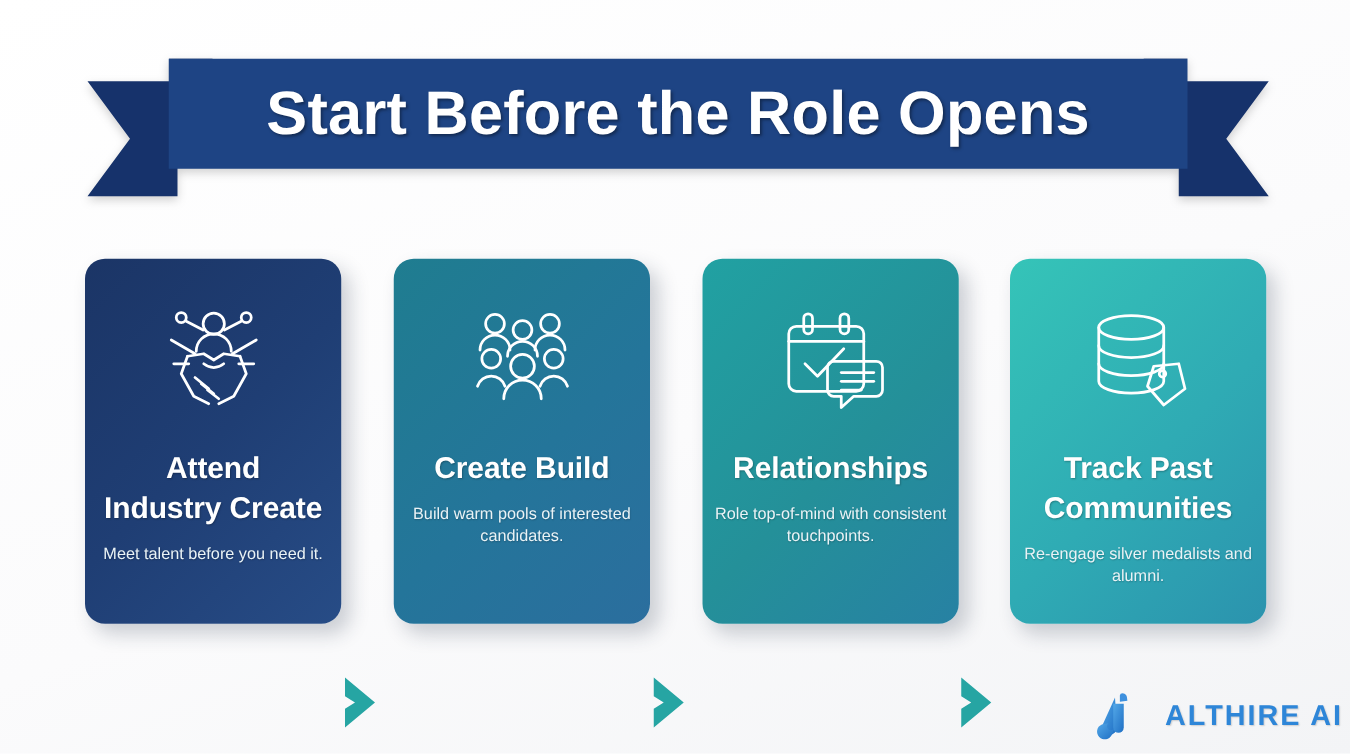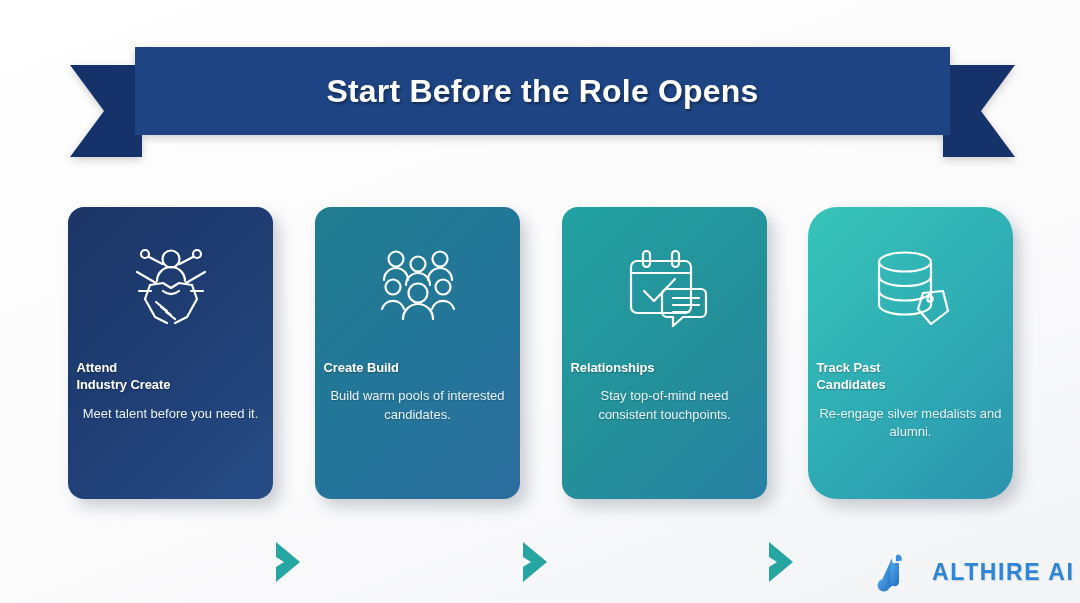--- a/index.html
+++ b/index.html
@@ -42,21 +42,21 @@
   #banner-title {
     position: absolute;
     left: 75px;
     top: 9px;
     width: 815px;
     height: 88px;
     display: flex;
     align-items: center;
     justify-content: center;
     color: #ffffff;
-    font-size: 32px;
+    font-size: 49px;
     font-weight: bold;
     letter-spacing: 0.2px;
     white-space: nowrap;
     text-shadow: 1.5px 2px 2.5px rgba(0,0,0,0.38);
   }
 
   
   #cards {
     position: absolute;
     left: 0;
@@ -85,23 +85,23 @@
     justify-content: center;
   }
   .card-icon svg {
     width: 96px;
     height: 96px;
     display: block;
   }
   .card-title {
     margin-top: 24px;
     width: 188px;
-    text-align: left;
+    text-align: center;
     color: #ffffff;
-    font-size: 13px;
+    font-size: 24px;
     font-weight: bold;
     line-height: 1.33;
     letter-spacing: -0.1px;
     text-shadow: 0.6px 1px 1.6px rgba(0,0,0,0.28);
   }
   .card-desc {
     margin-top: 11px;
     width: 186px;
     text-align: center;
     color: #eaf3f6;
@@ -238,39 +238,39 @@
 
           <path d="M50 50 h34 a5 5 0 0 1 5 5 v18 a5 5 0 0 1 -5 5 h-18 l-10 9 v-9 h-6 a5 5 0 0 1 -5 -5 v-18 a5 5 0 0 1 5 -5 z" fill="none"></path>
           <path d="M56 59 L82 59"></path>
           <path d="M56 66 L82 66"></path>
           <path d="M56 73 L72 73"></path>
         </svg>
       </div>
       <div class="card-title">
         <div>Relationships</div>
       </div>
-      <div class="card-desc">Stay top-of-mind need consistent touchpoints.</div>
-    </div>
-
-    <div class="card" style="left:808px; background:linear-gradient(135deg,#35C4B8 0%,#2FABB4 55%,#2B93AE 100%);border-radius:29px;">
+      <div class="card-desc">Role top-of-mind with consistent touchpoints.</div>
+    </div>
+
+    <div class="card" style="left:808px; background:linear-gradient(135deg,#35C4B8 0%,#2FABB4 55%,#2B93AE 100%);">
         <div class="card-icon">
         <svg viewBox="0 0 96 96" fill="none" stroke="#ffffff" stroke-width="2.2" stroke-linecap="round" stroke-linejoin="round">
 
           <ellipse cx="42" cy="23" rx="26" ry="9.5"></ellipse>
           <path d="M16 23 V66 a26 9.5 0 0 0 52 0 V23"></path>
           <path d="M16 37.5 a26 9.5 0 0 0 52 0"></path>
           <path d="M16 52 a26 9.5 0 0 0 52 0"></path>
 
           <path d="M60 54 L80 52 L85 72 L68 85 L55 70 Z"></path>
           <circle cx="67" cy="60" r="2.6"></circle>
         </svg>
       </div>
       <div class="card-title">
         <div>Track Past</div>
-        <div>Candidates</div>
+        <div>Communities</div>
       </div>
       <div class="card-desc">Re-engage silver medalists and alumni.</div>
     </div>
 
     <div class="chevron" style="left:274px;">
       <svg viewBox="0 0 40 44">
         <path d="M2 2 L26 22 L2 42 L2 27 L10 22 L2 17 Z" fill="#26A5A3"></path>
       </svg>
     </div>
     <div class="chevron" style="left:521px;">

